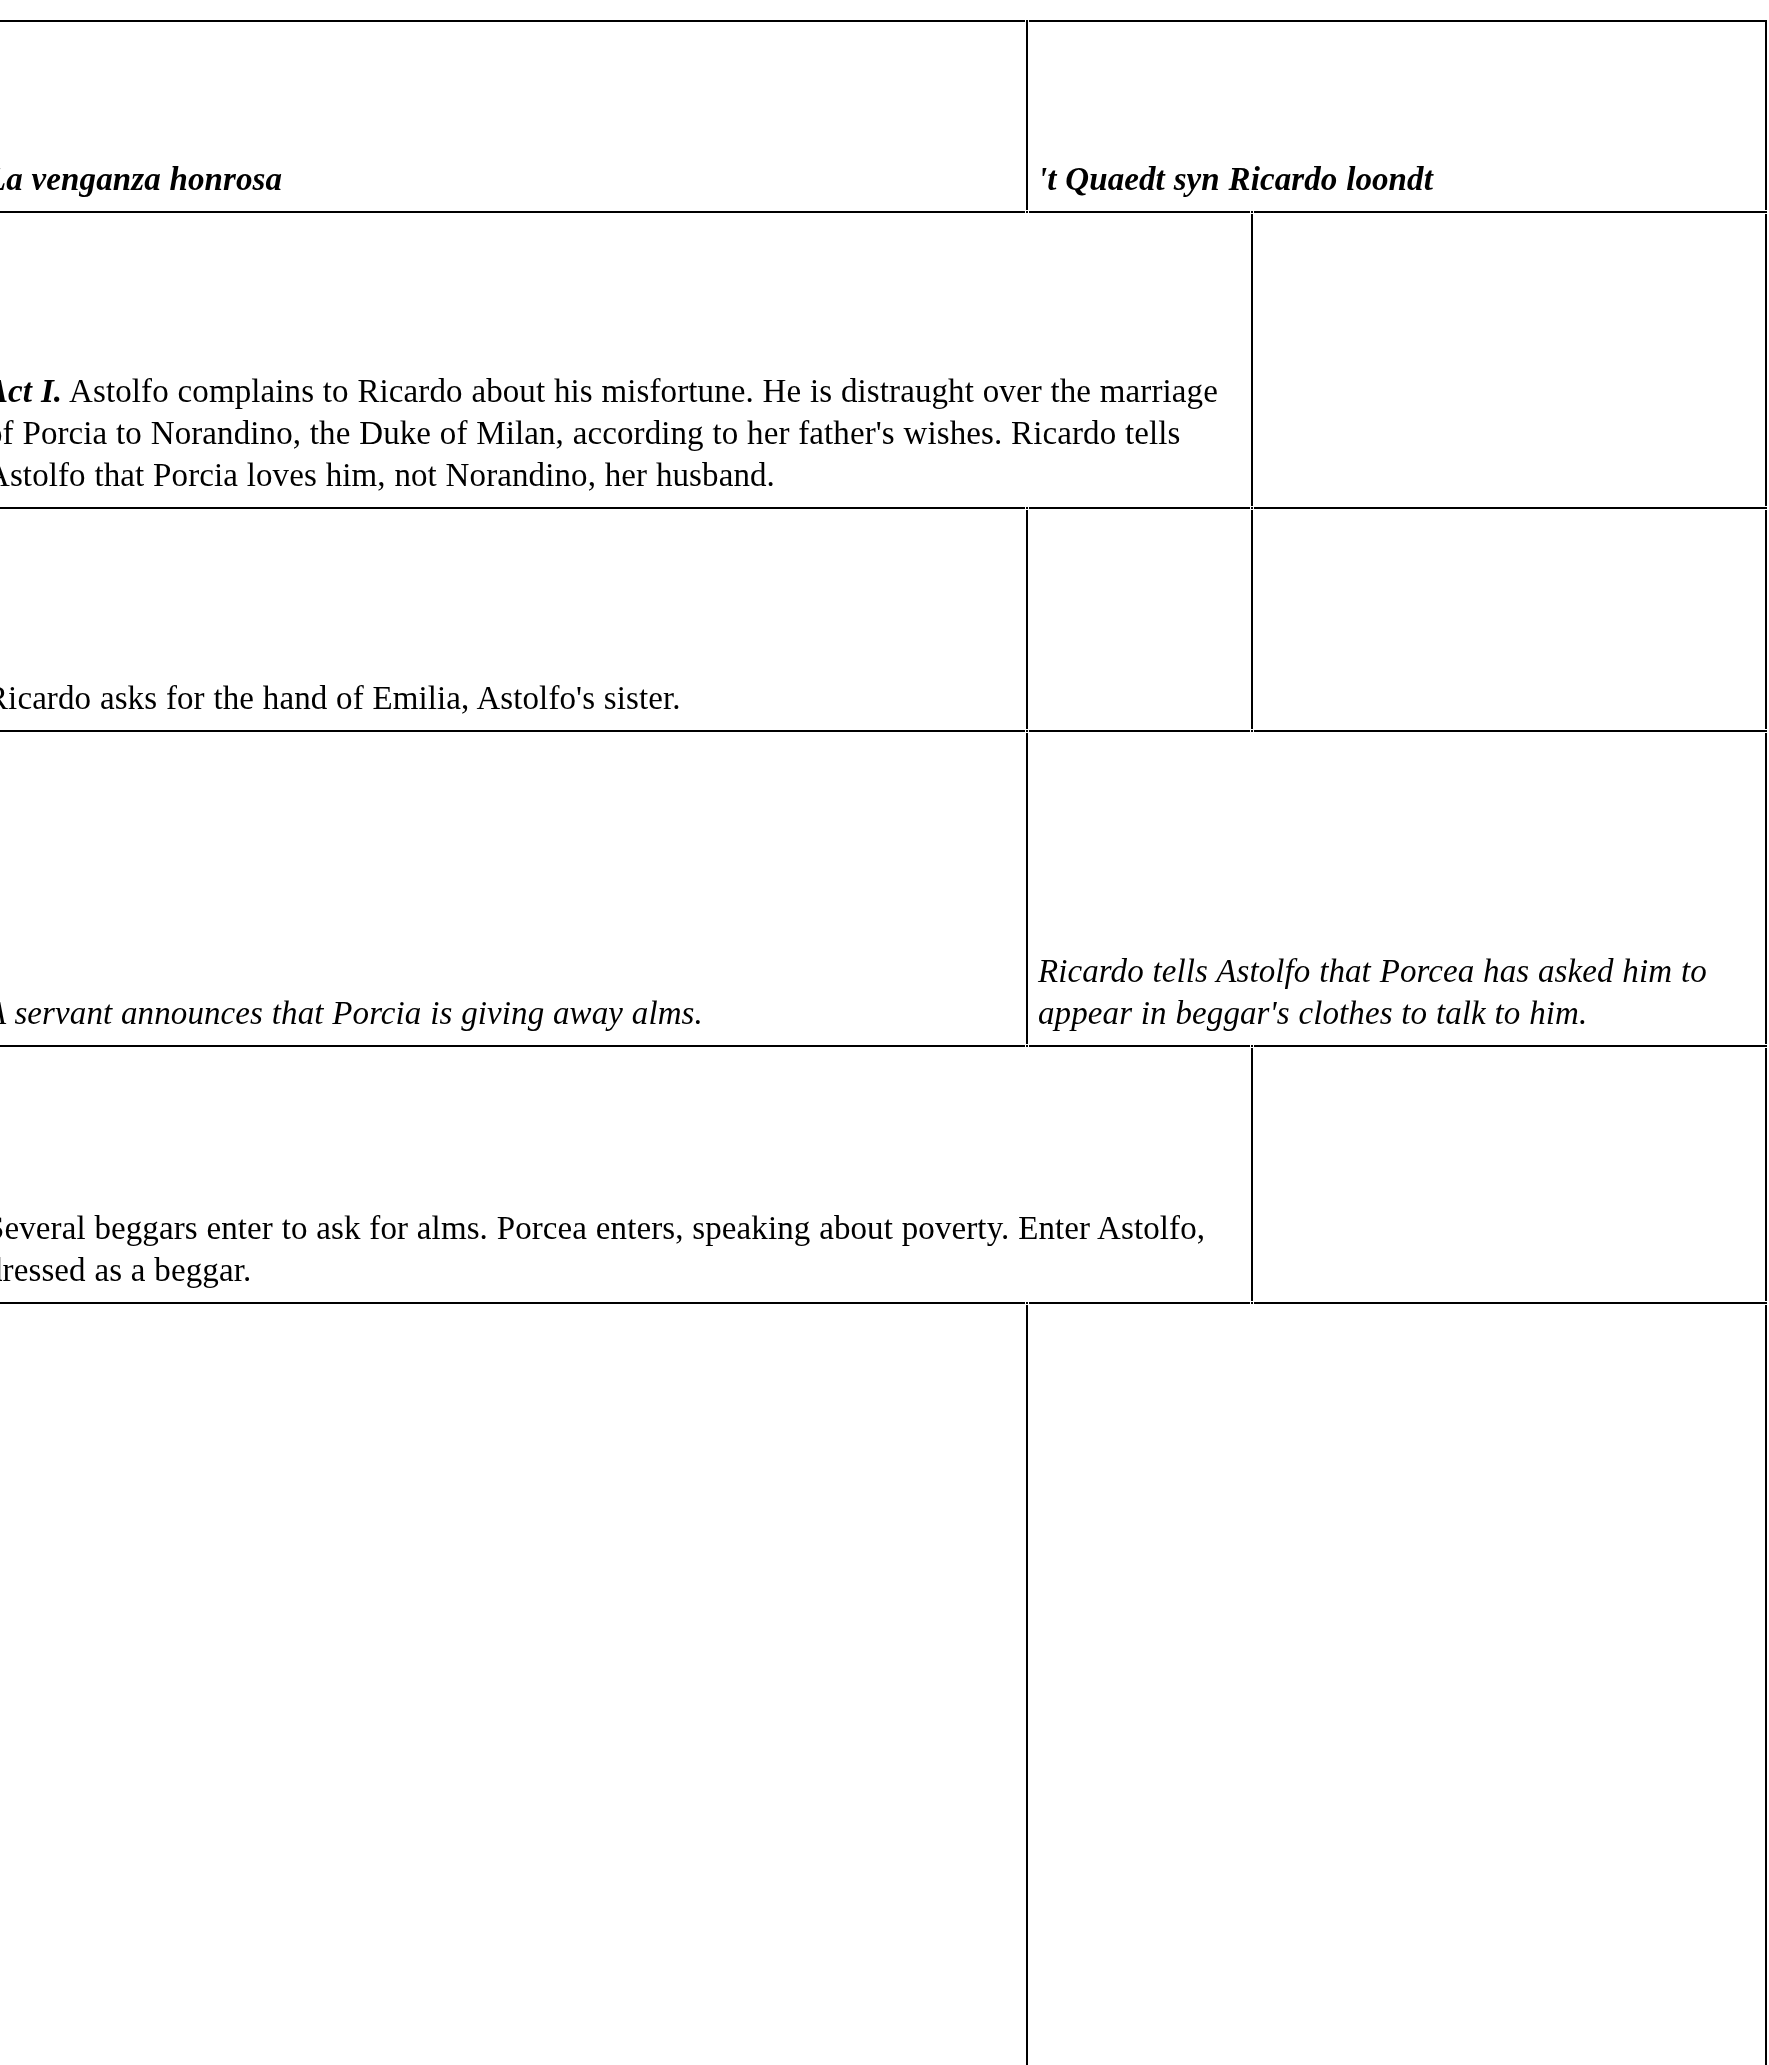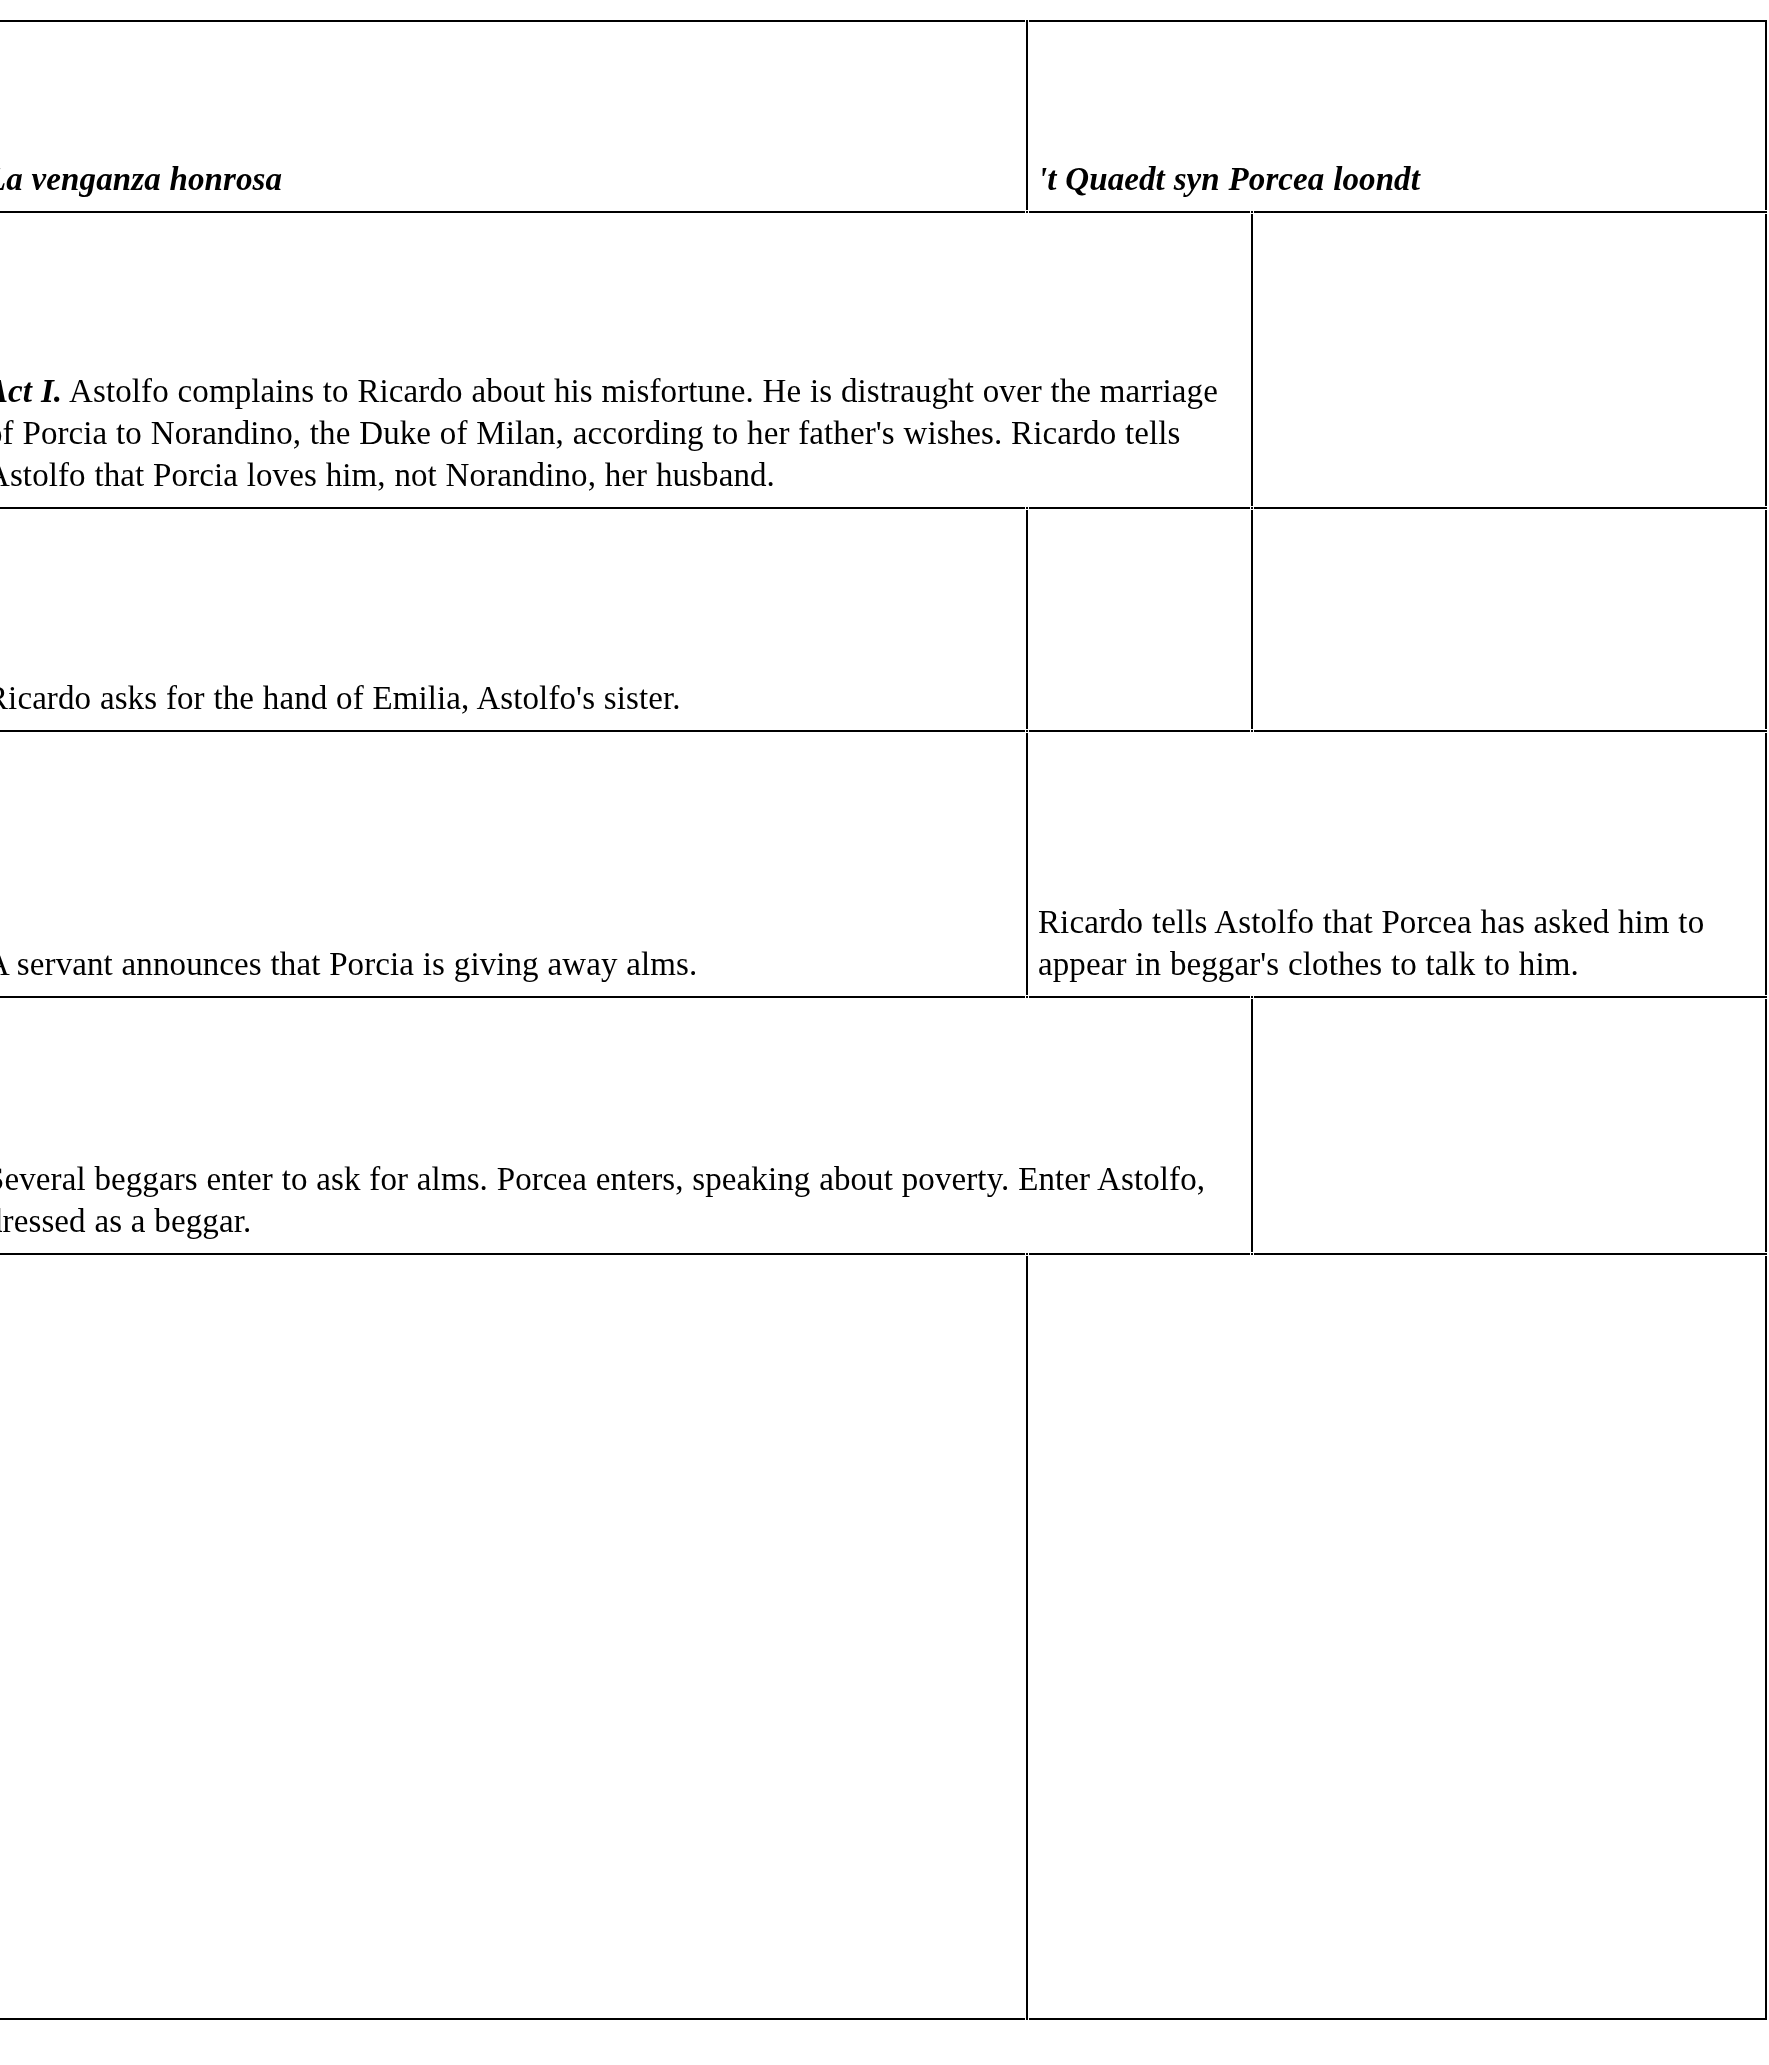--- a/index.html
+++ b/index.html
@@ -59,21 +59,21 @@
     height: 192px;
   }
 
   td.body-cell { }
 
   td.empty-cell { }
 
   .row-h       td { height: 192px; }
   .row-1       td { height: 296px; }
   .row-2       td { height: 223px; }
-  .row-3       td { height: 266px; }
+  .row-3       td { height: 315px; font-style: italic; }
   .row-4       td { height: 257px; }
   .row-5       td { height: 766px; }
 
   .act-label {
     font-weight: bold;
     font-style: italic;
   }
 
   .cell-text {
     display: block;
@@ -91,21 +91,21 @@
         <col style="width:225px">
         <col style="width:515px">
       </colgroup>
       <tbody>
 
         <tr class="row-h">
           <td class="header-cell" colspan="1">
             <span class="cell-text">La venganza honrosa</span>
           </td>
           <td class="header-cell" colspan="2">
-            <span class="cell-text">'t Quaedt syn Porcea loondt</span>
+            <span class="cell-text">'t Quaedt syn Ricardo loondt</span>
           </td>
         </tr>
 
         <tr class="row-1">
           <td class="body-cell" colspan="2">
             <span class="cell-text"><span class="act-label">Act I.</span> <span>Astolfo complains to Ricardo about his misfortune. He is distraught over the marriage of Porcia to Norandino, the Duke of Milan, according to her father's wishes. Ricardo tells Astolfo that Porcia loves him, not Norandino, her husband.</span></span>
           </td>
           <td class="empty-cell" colspan="1">
             <span class="cell-text"></span>
           </td>

